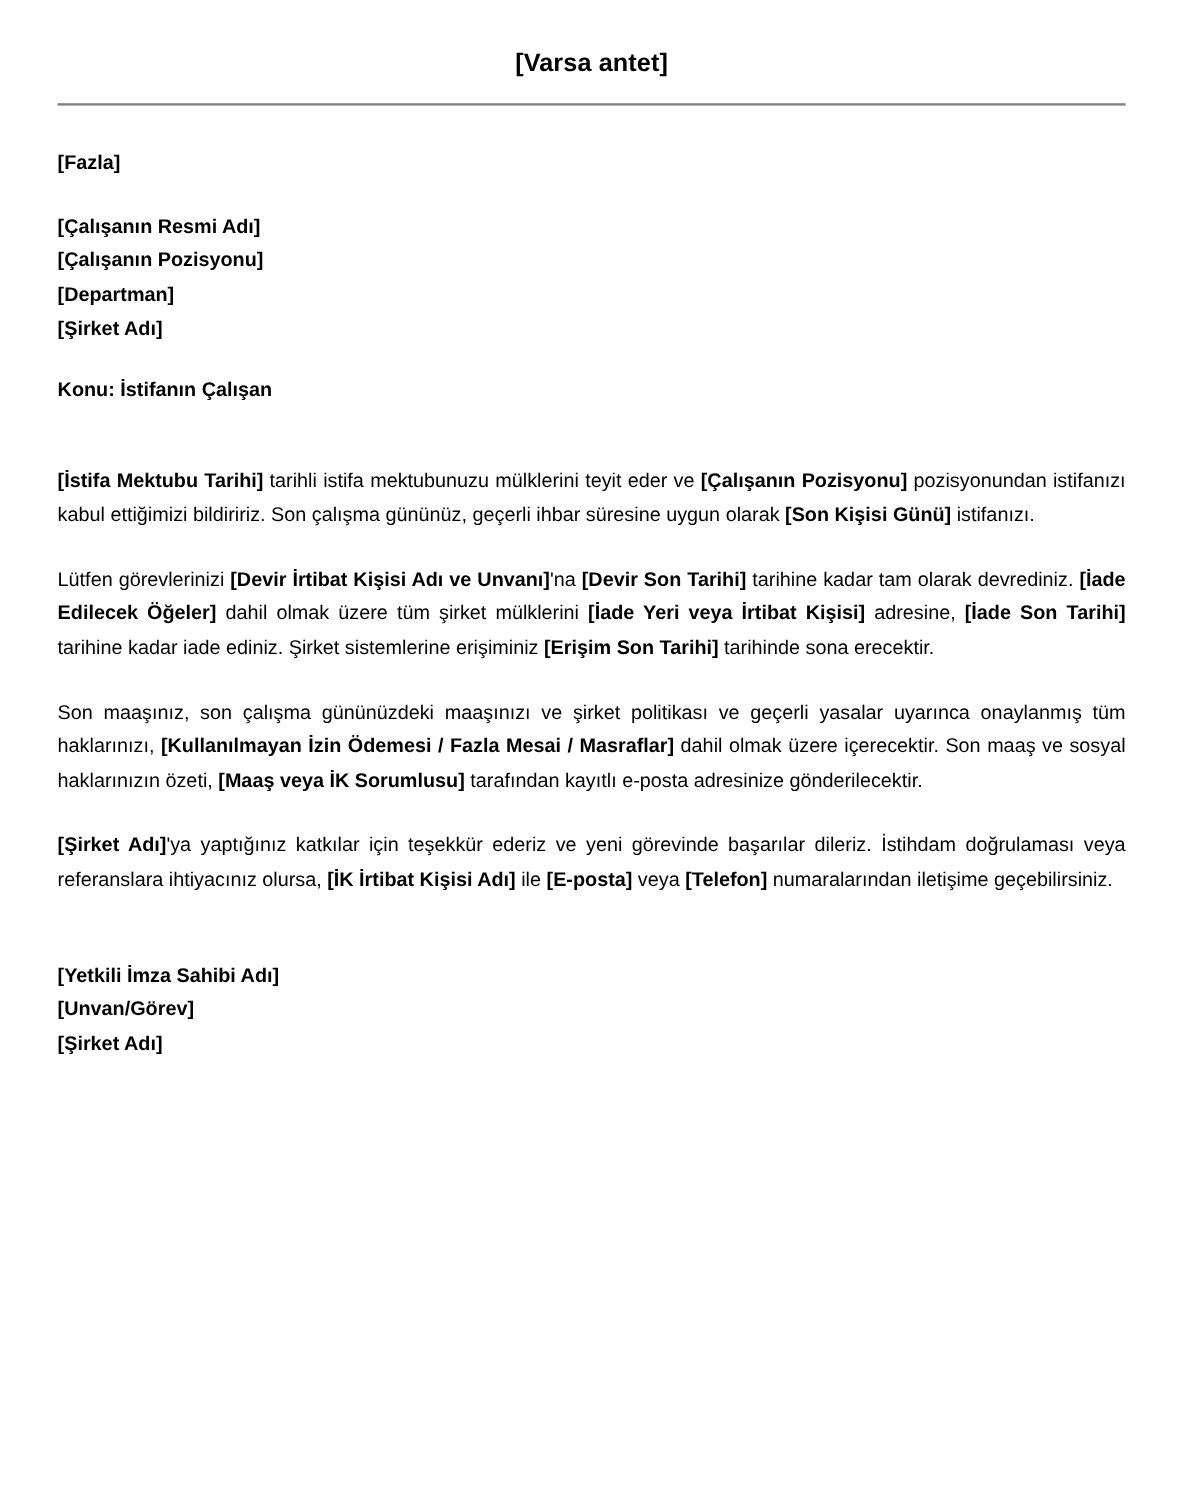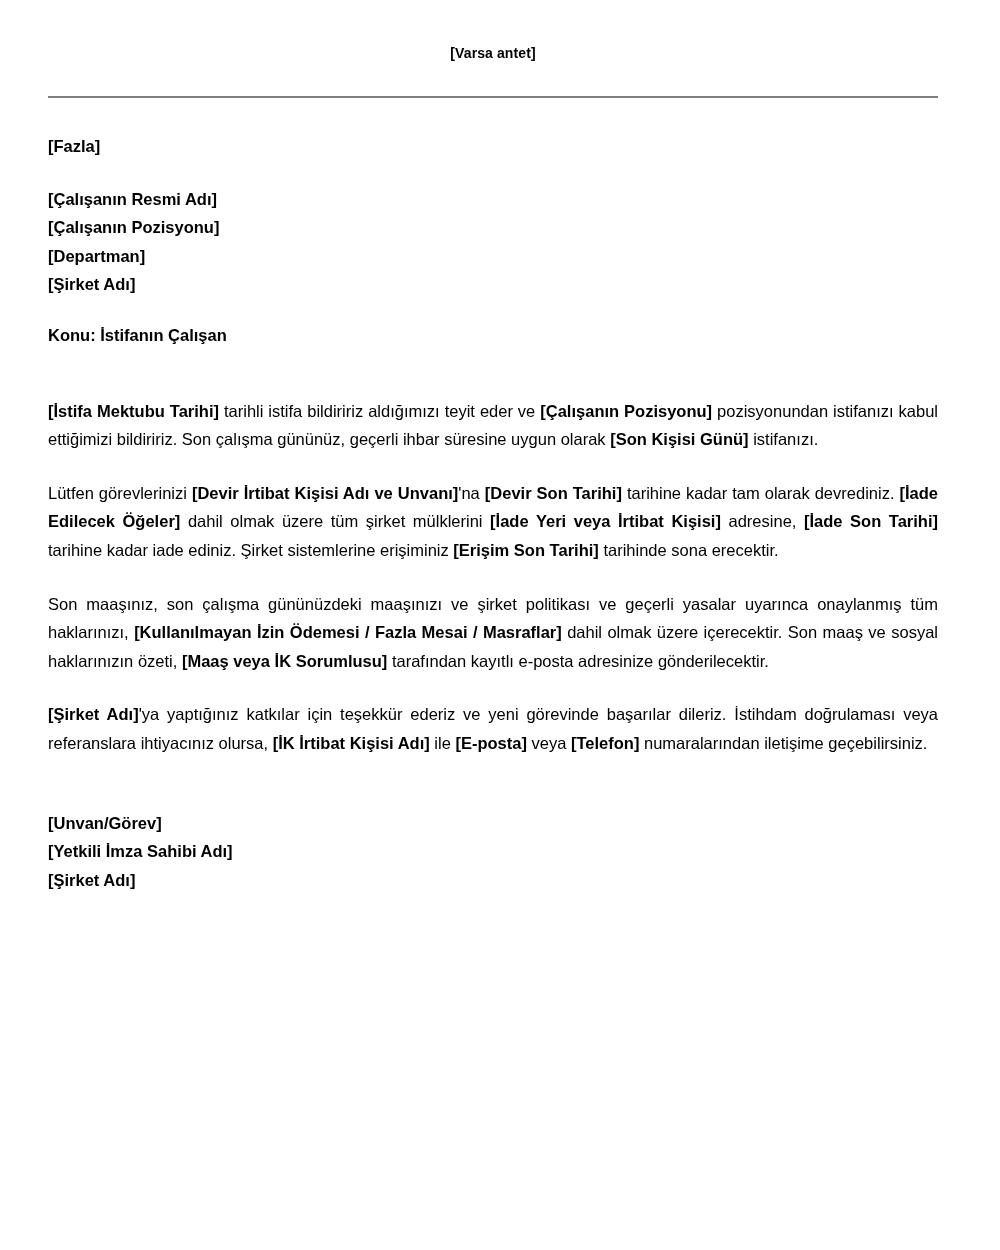--- a/index.html
+++ b/index.html
@@ -19,24 +19,24 @@
     box-sizing: border-box;
     width: 1000px;
     height: 1250px;
     padding: 42px 62px 0 48px;
     background: #ffffff;
     position: relative;
   }
   .letterhead {
     text-align: center;
     font-weight: bold;
-    font-size: 14px;
+    font-size: 21px;
     line-height: 22px;
     letter-spacing: 0.1px;
-    padding-bottom: 32px;
+    padding-bottom: 22px;
   }
   .rule {
     height: 2px;
     background: #808080;
     width: 890px;
     margin: 0 0 34px 0;
   }
   .b {
     font-weight: bold;
   }
@@ -87,38 +87,38 @@
 
   <div class="gap-sm"></div>
 
   <div class="subject-line">Konu: İstifanın Çalışan</div>
 
   <div class="gap-sm"></div>
 
 
   <div class="gap-md"></div>
 
-  <div class="para"><span class="b">[İstifa Mektubu Tarihi]</span><span> tarihli istifa bildiririz aldığımızı teyit eder ve </span><span class="b">[Çalışanın Pozisyonu]</span><span> pozisyonundan istifanızı kabul ettiğimizi bildiririz. Son çalışma gününüz, geçerli ihbar süresine uygun olarak </span><span class="b">[Son Kişisi Günü]</span><span> istifanızı.</span></div>
+  <div class="para"><span class="b">[İstifa Mektubu Tarihi]</span><span> tarihli istifa mektubunuzu mülklerini teyit eder ve </span><span class="b">[Çalışanın Pozisyonu]</span><span> pozisyonundan istifanızı kabul ettiğimizi bildiririz. Son çalışma gününüz, geçerli ihbar süresine uygun olarak </span><span class="b">[Son Kişisi Günü]</span><span> istifanızı.</span></div>
 
   <div class="gap-md"></div>
 
   <div class="para"><span>Lütfen görevlerinizi </span><span class="b">[Devir İrtibat Kişisi Adı ve Unvanı]</span><span>'na </span><span class="b">[Devir Son Tarihi]</span><span> tarihine kadar tam olarak devrediniz. </span><span class="b">[İade Edilecek Öğeler]</span><span> dahil olmak üzere tüm şirket mülklerini </span><span class="b">[İade Yeri veya İrtibat Kişisi]</span><span> adresine, </span><span class="b">[İade Son Tarihi]</span><span> tarihine kadar iade ediniz. Şirket sistemlerine erişiminiz </span><span class="b">[Erişim Son Tarihi]</span><span> tarihinde sona erecektir.</span></div>
 
   <div class="gap-md"></div>
 
   <div class="para"><span>Son maaşınız, son çalışma gününüzdeki maaşınızı ve şirket politikası ve geçerli yasalar uyarınca onaylanmış tüm haklarınızı, </span><span class="b">[Kullanılmayan İzin Ödemesi / Fazla Mesai / Masraflar]</span><span> dahil olmak üzere içerecektir. Son maaş ve sosyal haklarınızın özeti, </span><span class="b">[Maaş veya İK Sorumlusu]</span><span> tarafından kayıtlı e-posta adresinize gönderilecektir.</span></div>
 
   <div class="gap-md"></div>
 
   <div class="para"><span class="b">[Şirket Adı]</span><span>'ya yaptığınız katkılar için teşekkür ederiz ve yeni görevinde başarılar dileriz. İstihdam doğrulaması veya referanslara ihtiyacınız olursa, </span><span class="b">[İK İrtibat Kişisi Adı]</span><span> ile </span><span class="b">[E-posta]</span><span> veya </span><span class="b">[Telefon]</span><span> numaralarından iletişime geçebilirsiniz.</span></div>
 
   <div class="gap-lg"></div>
 
 
   <div class="gap-md"></div>
 
   <div>
+    <div class="sig-line">[Yetkili İmza Sahibi Adı]</div>
     <div class="sig-line">[Unvan/Görev]</div>
-    <div class="sig-line">[Yetkili İmza Sahibi Adı]</div>
     <div class="sig-line">[Şirket Adı]</div>
   </div>
 
 </div>
 
 </body></html>

